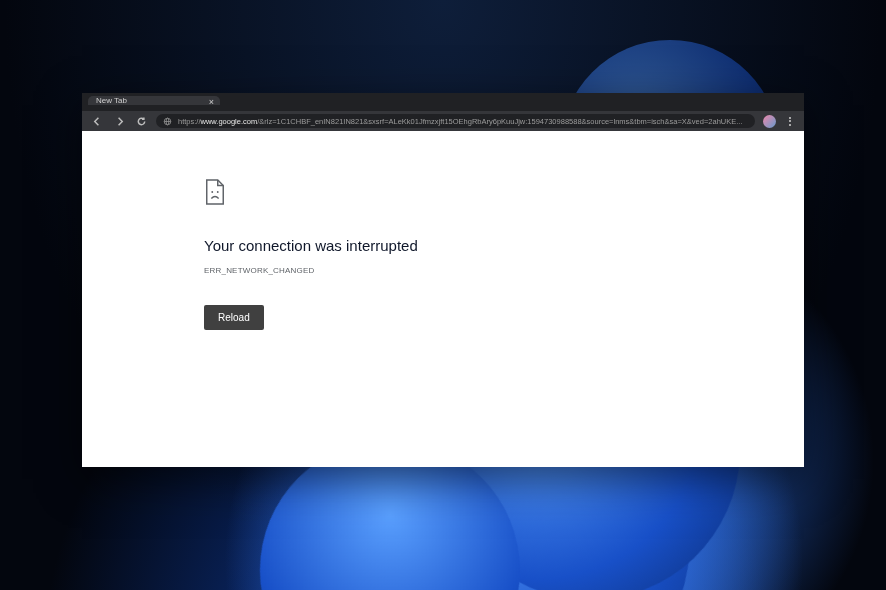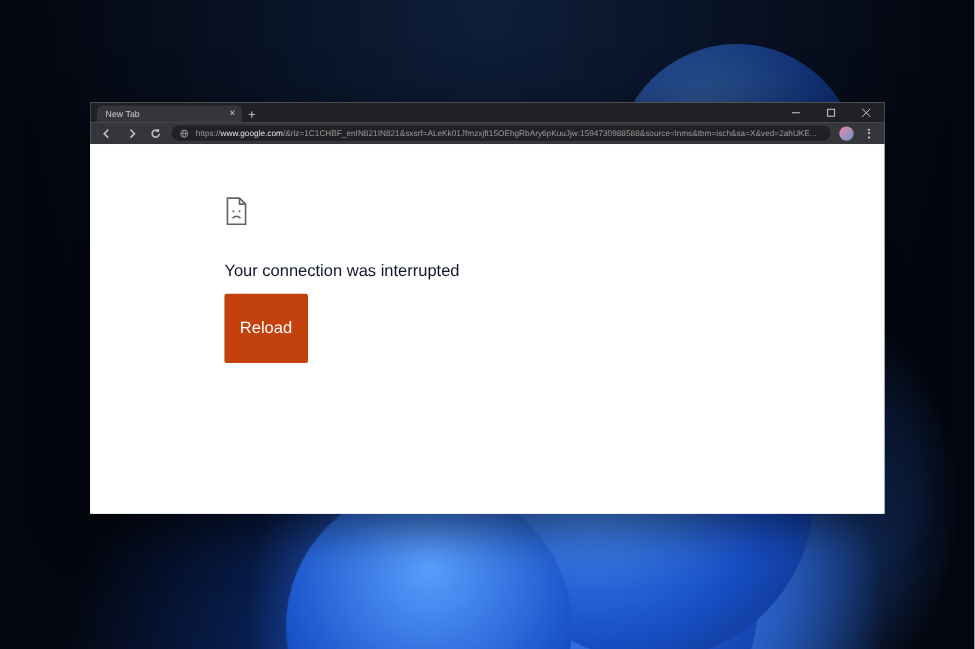--- a/index.html
+++ b/index.html
@@ -27,21 +27,21 @@
     left: 82px; top: 93px;
     width: 722px; height: 374px;
     background: #fff;
     box-shadow: 0 12px 40px rgba(0,0,0,.55);
     display: flex; flex-direction: column;
   }
 
   .titlebar {
     height: 18px;
     background: #202124;
-    display: flex; align-items: stretch;
+    display: flex; align-items: stretch; flex-direction: column;
   }
   .tab {
     display: flex; align-items: center;
     background: #35363a;
     color: #cfcfcf;
     font-size: 8px;
     padding: 0 8px;
     border-top-left-radius: 5px; border-top-right-radius: 5px;
     margin-left: 6px; margin-top: 3px;
     width: 132px;
@@ -105,25 +105,25 @@
     position: absolute;
     left: 122px; top: 48px;
     width: 460px;
   }
   .sadfile { margin-bottom: 28px; }
   .sadfile svg { width: 22px; height: 26px; }
   .err-title { font-size: 15px; color: #0f172a; font-weight: 400; margin-bottom: 12px; }
   .err-sub { font-size: 9px; color: #5f6368; margin-bottom: 10px; }
   .err-code { font-size: 8px; color: #5f6368; letter-spacing: .2px; margin-bottom: 30px; }
   .reload-btn {
-    background: #c2410c;
+    background: #404040;
     color: #fff;
     border: none;
-    font-size: 15px;
-    padding: 23px 14px;
+    font-size: 10px;
+    padding: 7px 14px;
     border-radius: 2px;
     cursor: pointer;
   }
 </style>
 </head>
 <body>
 
 <div class="desktop">
 
   <div class="petal" style="width:360px;height:360px;left:330px;top:360px;transform:rotate(20deg);"></div>
@@ -200,18 +200,19 @@
         <div class="sadfile">
           <svg viewBox="0 0 24 28">
             <path d="M3 1 H15 L21 7 V27 H3 Z" fill="none" stroke="#5f6368" stroke-width="1.6"></path>
             <path d="M15 1 V7 H21" fill="none" stroke="#5f6368" stroke-width="1.6"></path>
             <circle cx="9" cy="14" r="1" fill="#5f6368"></circle>
             <circle cx="15" cy="14" r="1" fill="#5f6368"></circle>
             <path d="M8 21 Q12 17 16 21" fill="none" stroke="#5f6368" stroke-width="1.6"></path>
           </svg>
         </div>
         <div class="err-title">Your connection was interrupted</div>
+        <div class="err-code">ERR_NETWORK_CHANGED</div>
         <button class="reload-btn">Reload</button>
       </div>
     </div>
 
   </div>
 </div>
 
 </body></html>

